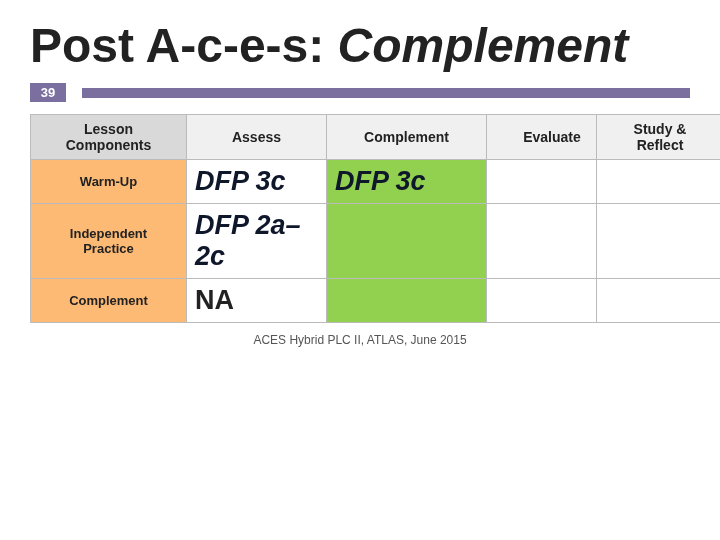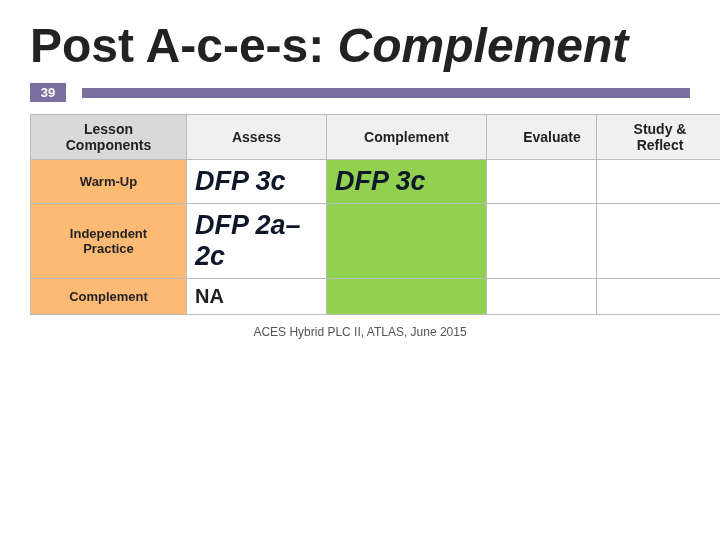--- a/index.html
+++ b/index.html
@@ -105,21 +105,21 @@
     }
 
     .dfp-text {
       font-size: 27px;
       font-weight: bold;
       color: #0f172a;
       font-style: italic;
     }
 
     .na-text {
-      font-size: 20px;
+      font-size: 27px;
       font-weight: bold;
       color: #222;
     }
 
     .green-cell {
       background: #92d050 !important;
     }
 
     .footer {
       text-align: center;

